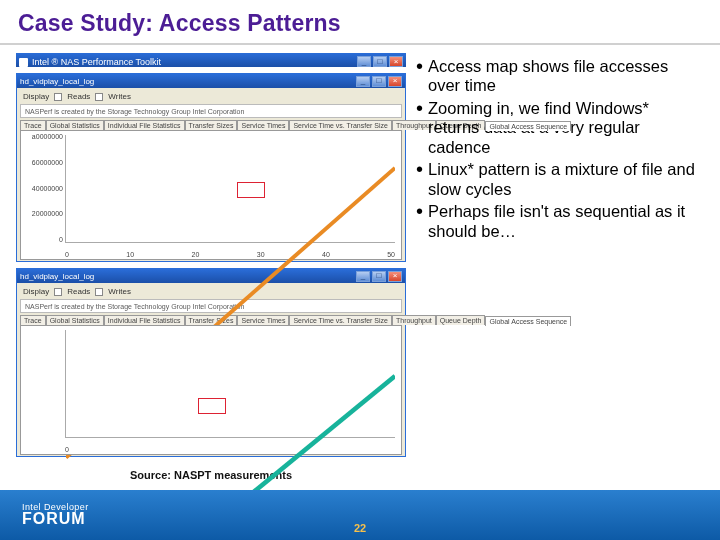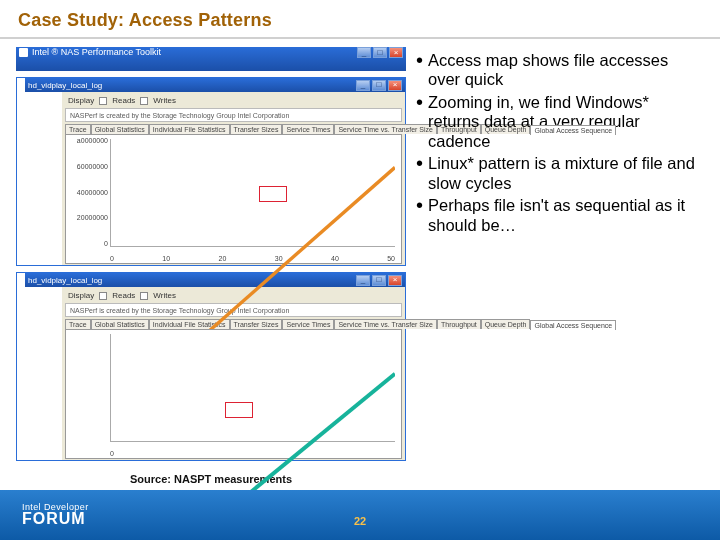--- a/index.html
+++ b/index.html
@@ -3,59 +3,59 @@
 <meta charset="utf-8">
 <style>
   * { box-sizing: border-box; margin: 0; padding: 0; }
   body {
     width: 720px; height: 540px;
     font-family: Verdana, Arial, sans-serif;
     background: #fff; position: relative; overflow: hidden;
   }
   .slide { width: 100%; height: 100%; position: relative; }
   .title {
-    color: #a16207; font-weight: 700; font-size: 18px;
+    color: #4c1d95; font-weight: 700; font-size: 23px;
     padding: 10px 18px 6px 18px; letter-spacing: .2px;
   }
   .title-underline { height: 2px; background: #d0d0d0; margin: 0; }
   .content { display: flex; padding: 8px 16px 0 16px; gap: 10px; }
   .left-col { width: 390px; display: flex; flex-direction: column; gap: 6px; }
   .right-col { flex: 1; font-size: 16.5px; line-height: 1.18; padding-top: 4px; }
   .bullets { list-style: none; }
   .bullets li { display: flex; margin-bottom: 3px; }
   .bullets li .dot {
     width: 12px; flex: none; font-size: 20px; line-height: 14px;
     padding-top: 2px; color: #000;
   }
   .bullets li .txt { flex: 1; }
 
   
   .app-titlebar {
-    height: 24px; background: linear-gradient(#2a6dd8,#1b4fa8);
-    display: flex; align-items: flex-start; justify-content: space-between;
+    height: 14px; background: linear-gradient(#2a6dd8,#1b4fa8);
+    display: flex; align-items: flex-end; justify-content: space-between;
     padding: 0 3px; color: #fff; font-size: 9px;
   }
   .tb-left { display: flex; align-items: center; gap: 4px; }
   .tb-icon { width: 9px; height: 9px; background: #fff; border-radius: 1px; }
   .win-btns { display: flex; gap: 2px; }
   .win-btn {
     width: 14px; height: 11px; border: 1px solid #7aa0da;
     background: linear-gradient(#b5cdf1,#5f8ed6);
     display: flex; align-items: center; justify-content: center;
     font-size: 8px; line-height: 1; color: #1d3a6b;
   }
   .win-btn.close { background: linear-gradient(#f5907a,#d7452c); color: #fff; }
 
   .chart-window { border: 1px solid #2a6dd8; }
   .sub-titlebar {
     height: 14px; background: linear-gradient(#2a6dd8,#1b4fa8);
     color: #fff; font-size: 8px; display: flex; align-items: center;
-    justify-content: space-between; padding: 0 3px; margin-left: 8px;
-  }
-  .panel-body { background: #ece9d8; padding: 3px 3px 1px 3px; margin-left: 45px; }
+    justify-content: space-between; padding: 0 3px;
+  }
+  .panel-body { background: #ece9d8; padding: 3px 3px 1px 3px; }
   .display-row {
     font-size: 8px; color: #333; display: flex; align-items: center; gap: 5px;
     padding: 1px 3px;
   }
   .cb { width: 8px; height: 8px; border: 1px solid #888; background: #fff; display:inline-block; }
   .info-banner {
     background: #fff; border: 1px solid #bbb; margin: 2px 0;
     height: 14px; font-size: 7px; color: #5b5b5b;
     display: flex; align-items: center; padding: 0 4px; overflow: hidden;
     white-space: nowrap;
@@ -98,21 +98,21 @@
     background: linear-gradient(#2a7fcf,#0d5aa6);
     display: flex; align-items: center; justify-content: space-between;
     padding: 0 22px; color: #fff;
   }
   .idf-logo { display: flex; flex-direction: column; line-height: .85;
     font-family: Arial, sans-serif; }
   .idf-small { font-size: 9px; letter-spacing: .4px; }
   .idf-big { font-size: 16px; font-weight: 900; letter-spacing: 1px; }
   .page-num {
     position: absolute; left: 50%; transform: translateX(-50%);
-    bottom: 13px; font-size: 11px; font-weight: 700; color: #f7c04a;
+    bottom: 6px; font-size: 11px; font-weight: 700; color: #f7c04a;
   }
   .intel-logo {
     width: 56px; height: 34px; border: 2px solid #cfe4f6; border-radius: 18px/12px;
     display: flex; align-items: center; justify-content: center;
     font-family: Arial; font-style: italic; font-weight: 700; font-size: 18px;
     color: #fff;
   }
 </style>
 </head>
 <body>
@@ -246,21 +246,21 @@
         </div>
       </div>
 
       <div class="source">Source: NASPT measurements</div>
     </div>
 
     <div class="right-col">
       <ul class="bullets" id="bullets">
           <li>
             <span class="dot">•</span>
-            <span class="txt">Access map shows file accesses over quick</span>
+            <span class="txt">Access map shows file accesses over time</span>
           </li>
           <li>
             <span class="dot">•</span>
             <span class="txt">Zooming in, we find Windows* returns data at a very regular cadence</span>
           </li>
           <li>
             <span class="dot">•</span>
             <span class="txt">Linux* pattern is a mixture of file and slow cycles</span>
           </li>
           <li>

